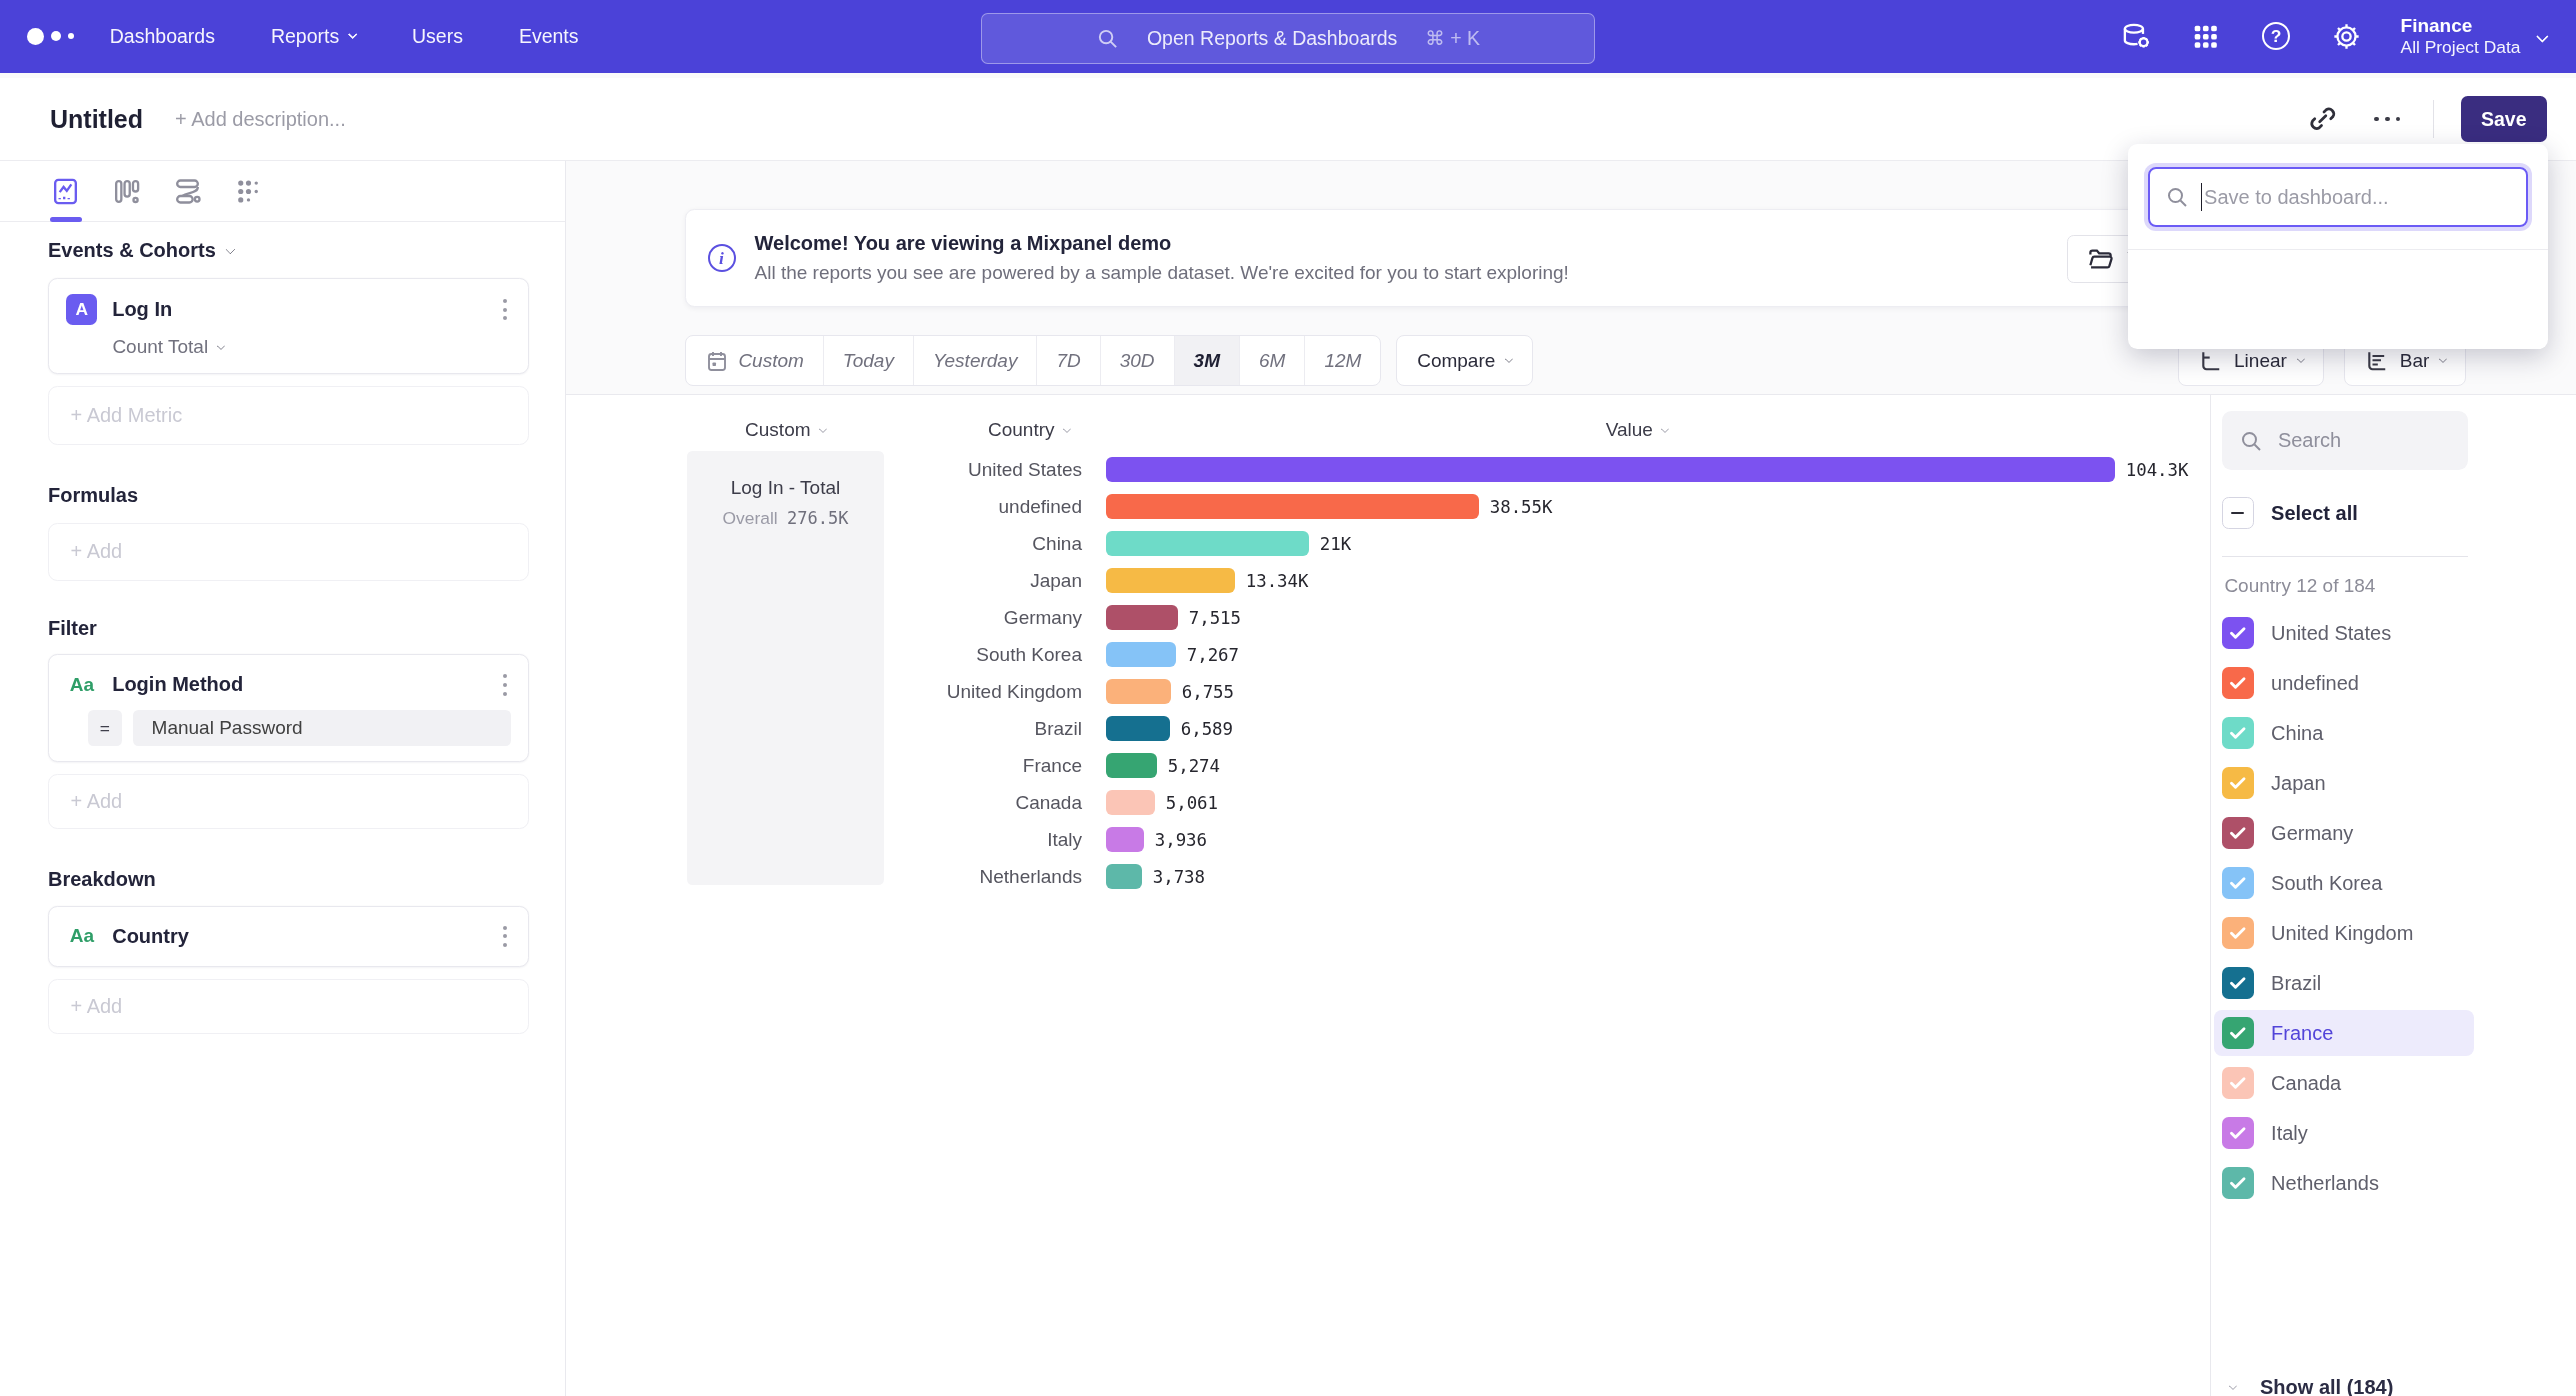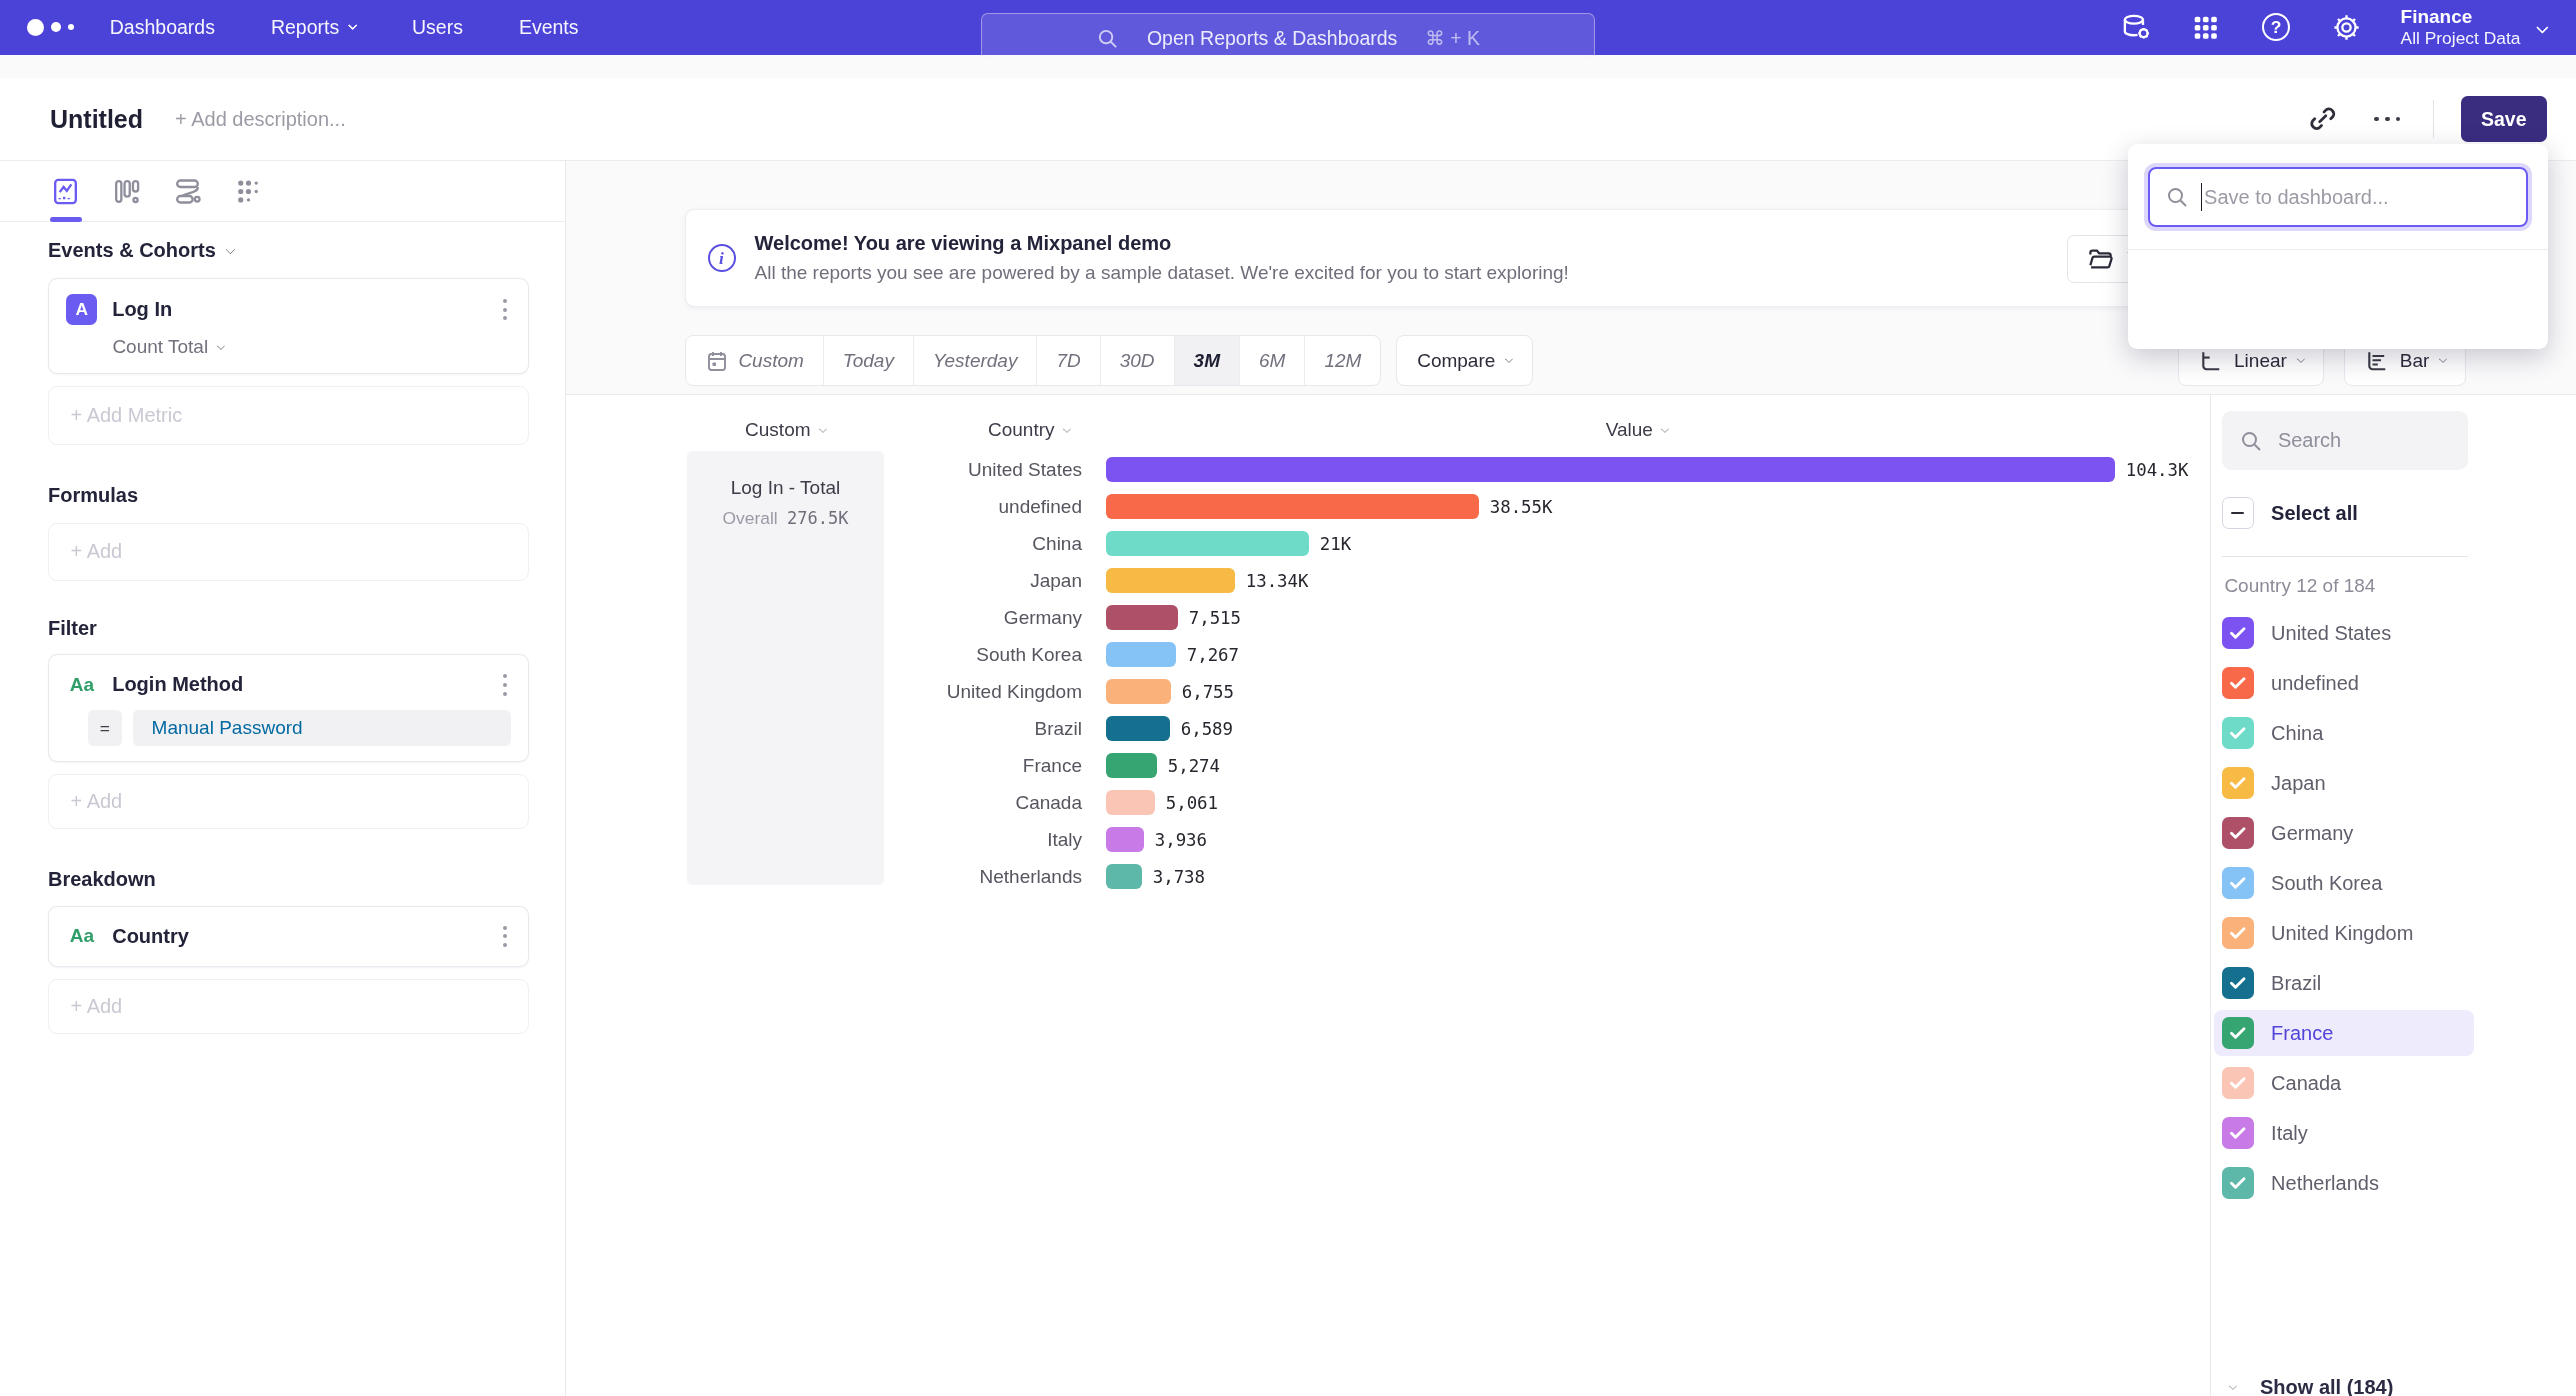--- a/index.html
+++ b/index.html
@@ -1,20 +1,20 @@
 <!DOCTYPE html>
 <html style="font-size:10.7px"><head>
 <meta charset="utf-8">
 <style>
   * { margin:0; padding:0; box-sizing:border-box; }
   html,body { width:2576px; height:1397px; }
   body { position:relative; font-family:"Liberation Sans", sans-serif; background:#fafafb; color:#23243a; overflow:hidden; }
 
   
-  .topnav { position:absolute; top:0; left:0; width:2576px; height:55px; background:#4b42d8; display:flex; align-items:center; }
+  .topnav { position:absolute; top:0; left:0; width:2576px; height:73px; background:#4b42d8; display:flex; align-items:center; }
   .logo { display:flex; align-items:center; gap:6.7px; margin-left:27px; }
   .logo i { display:block; border-radius:50%; background:#fff; }
   .logo i:nth-child(1){ width:17.4px; height:17.4px; }
   .logo i:nth-child(2){ width:10px; height:10px; }
   .logo i:nth-child(3){ width:6px;  height:6px;  }
   .nav-items { display:flex; align-items:center; gap:56px; margin-left:36px; }
   .nav-item { display:flex; align-items:center; gap:9.4px; color:rgba(255,255,255,.95); font-size:19.5px; font-weight:500; cursor:pointer; }
   .nav-item .chev { margin-top:-4px; }
   .chev { display:inline-block; width:7.4px; height:7.4px; border-right:2px solid currentColor; border-bottom:2px solid currentColor; transform:rotate(45deg); border-radius:0.7px; }
   .nav-search { position:absolute; left:50%; transform:translateX(-50%); top:13.4px; width:614px; height:51px; border:1.3px solid rgba(255,255,255,.38); background:rgba(255,255,255,.12); border-radius:6.7px; display:flex; align-items:center; justify-content:center; gap:28px; color:rgba(255,255,255,.88); font-size:19.5px; cursor:text; }
@@ -53,21 +53,21 @@
   .badge-a { width:31px; height:31px; border-radius:6.7px; background:#6a5cf0; color:#fff; font-size:17.4px; font-weight:600; display:flex; align-items:center; justify-content:center; }
   .badge-aa { color:#2f9e68; font-size:19px; font-weight:700; width:31px; text-align:center; }
   .card-title { font-size:20px; font-weight:600; color:#23243a; }
   .kebab { margin-left:auto; display:flex; flex-direction:column; gap:4.7px; cursor:pointer; padding:4px; }
   .kebab i { width:4px; height:4px; border-radius:50%; background:#9a9aa5; }
   .agg-row { margin-top:10.7px; margin-left:46px; display:flex; align-items:center; gap:9.4px; font-size:19px; color:#71717e; cursor:pointer; }
   .agg-row .chev { width:6px; height:6px; border-width:1.7px; margin-top:-2.7px; }
   .ghost-card { margin:12px 36px 0 48px; border:1.3px solid #f0f0f4; border-radius:9.4px; height:59px; display:flex; align-items:center; padding-left:21.5px; font-size:20px; color:#c9c9d3; cursor:pointer; }
   .filter-row2 { margin-top:10.7px; margin-left:21.5px; display:flex; gap:10.7px; }
   .op-box { width:34px; height:36px; background:#f1f1f4; border-radius:5.4px; display:flex; align-items:center; justify-content:center; font-size:17.4px; color:#3f3f4a; cursor:pointer; }
-  .val-box { flex:1; height:36px; background:#f1f1f4; border-radius:5.4px; display:flex; align-items:center; padding-left:19px; font-size:19px; color:#0369a1; cursor:pointer; }
+  .val-box { flex:1; height:36px; background:#f1f1f4; border-radius:5.4px; display:flex; align-items:center; padding-left:19px; font-size:19px; color:#404040; cursor:pointer; }
 
   
   .main { position:absolute; top:161px; left:566px; right:0; bottom:0; background:#fafafb; }
   .banner { position:absolute; left:119px; top:48px; width:1508px; height:98px; background:#fff; border:0.7px solid #ededf2; border-radius:9.4px; box-shadow:0 1.3px 5.4px rgba(20,20,50,.05); display:flex; align-items:center; }
   .info-icon { width:28px; height:28px; border:2px solid #5b50e0; border-radius:50%; color:#5b50e0; font-size:17.4px; font-weight:700; font-family:"Liberation Serif", serif; font-style:italic; display:flex; align-items:center; justify-content:center; margin-left:21.5px; flex:none; }
   .banner-text { margin-left:19px; }
   .banner-title { font-size:20px; font-weight:700; color:#23243a; }
   .banner-sub { font-size:19px; color:#6f6f7c; margin-top:6.7px; }
   .boards-btn { position:absolute; left:1501px; top:74px; height:48px; padding:0 19px; background:#fff; border:1.3px solid #e3e3e9; border-radius:6.7px; display:flex; align-items:center; gap:13.4px; font-size:19.5px; font-weight:500; color:#2b2b3a; cursor:pointer; }
 

